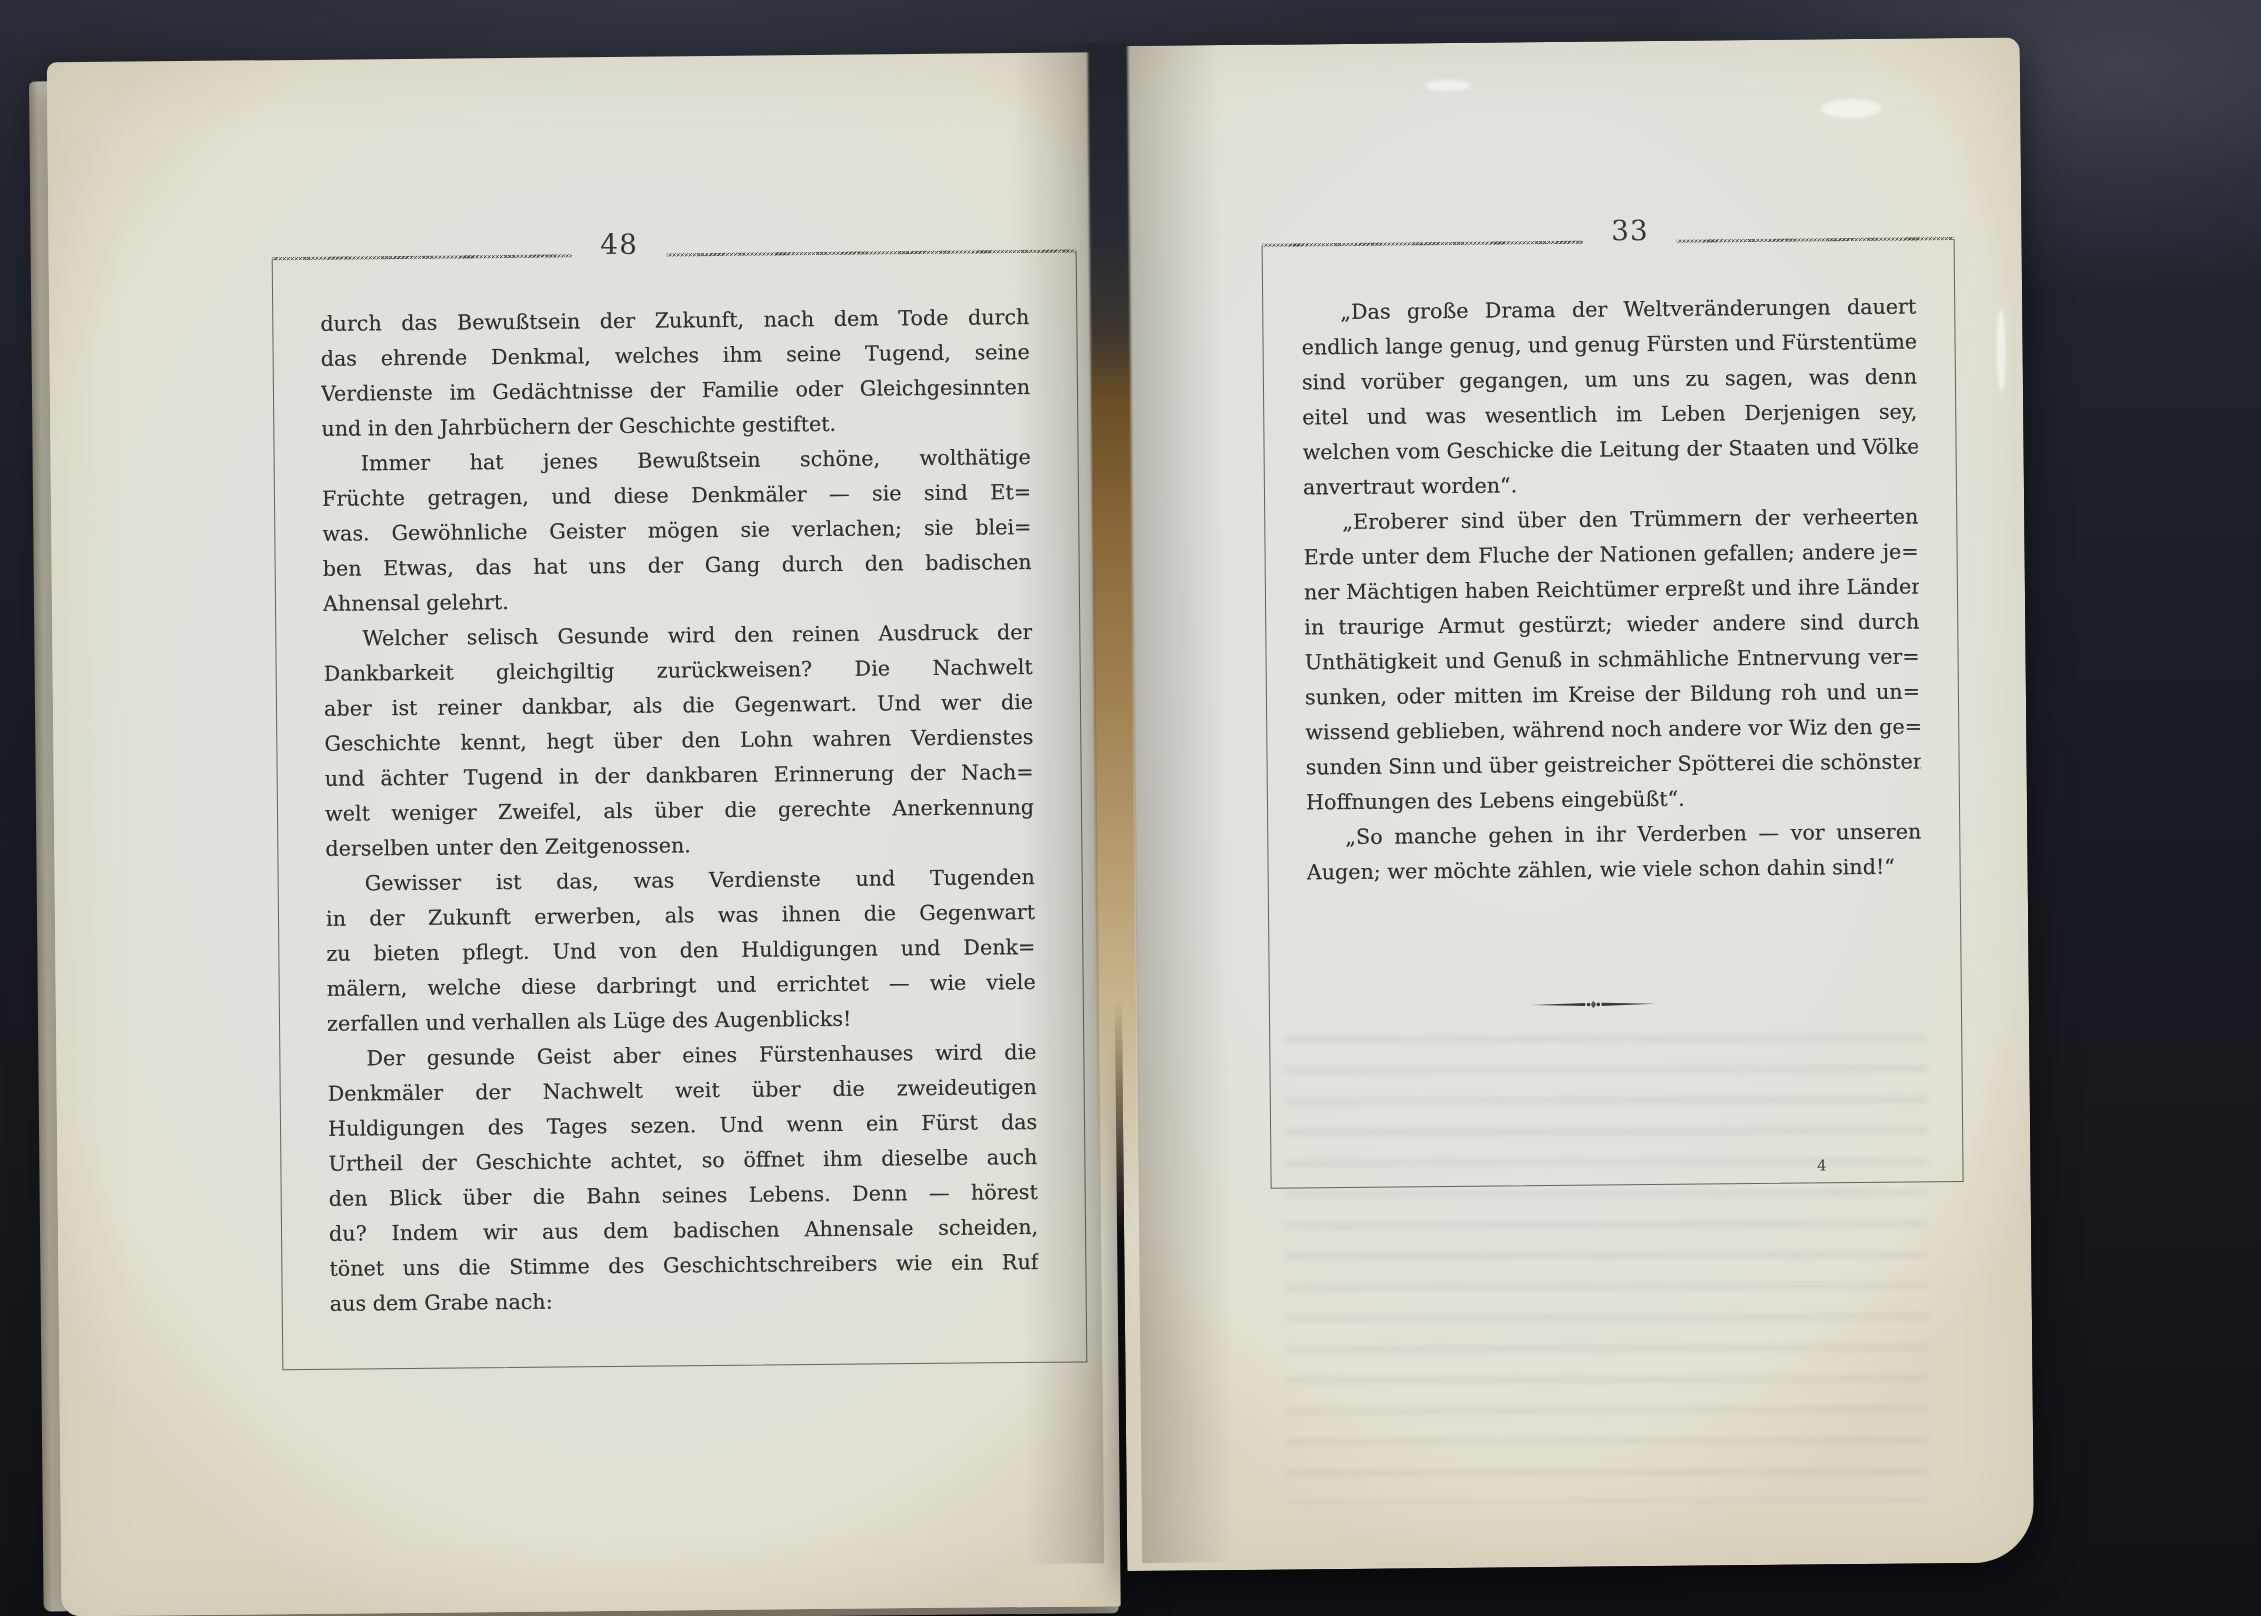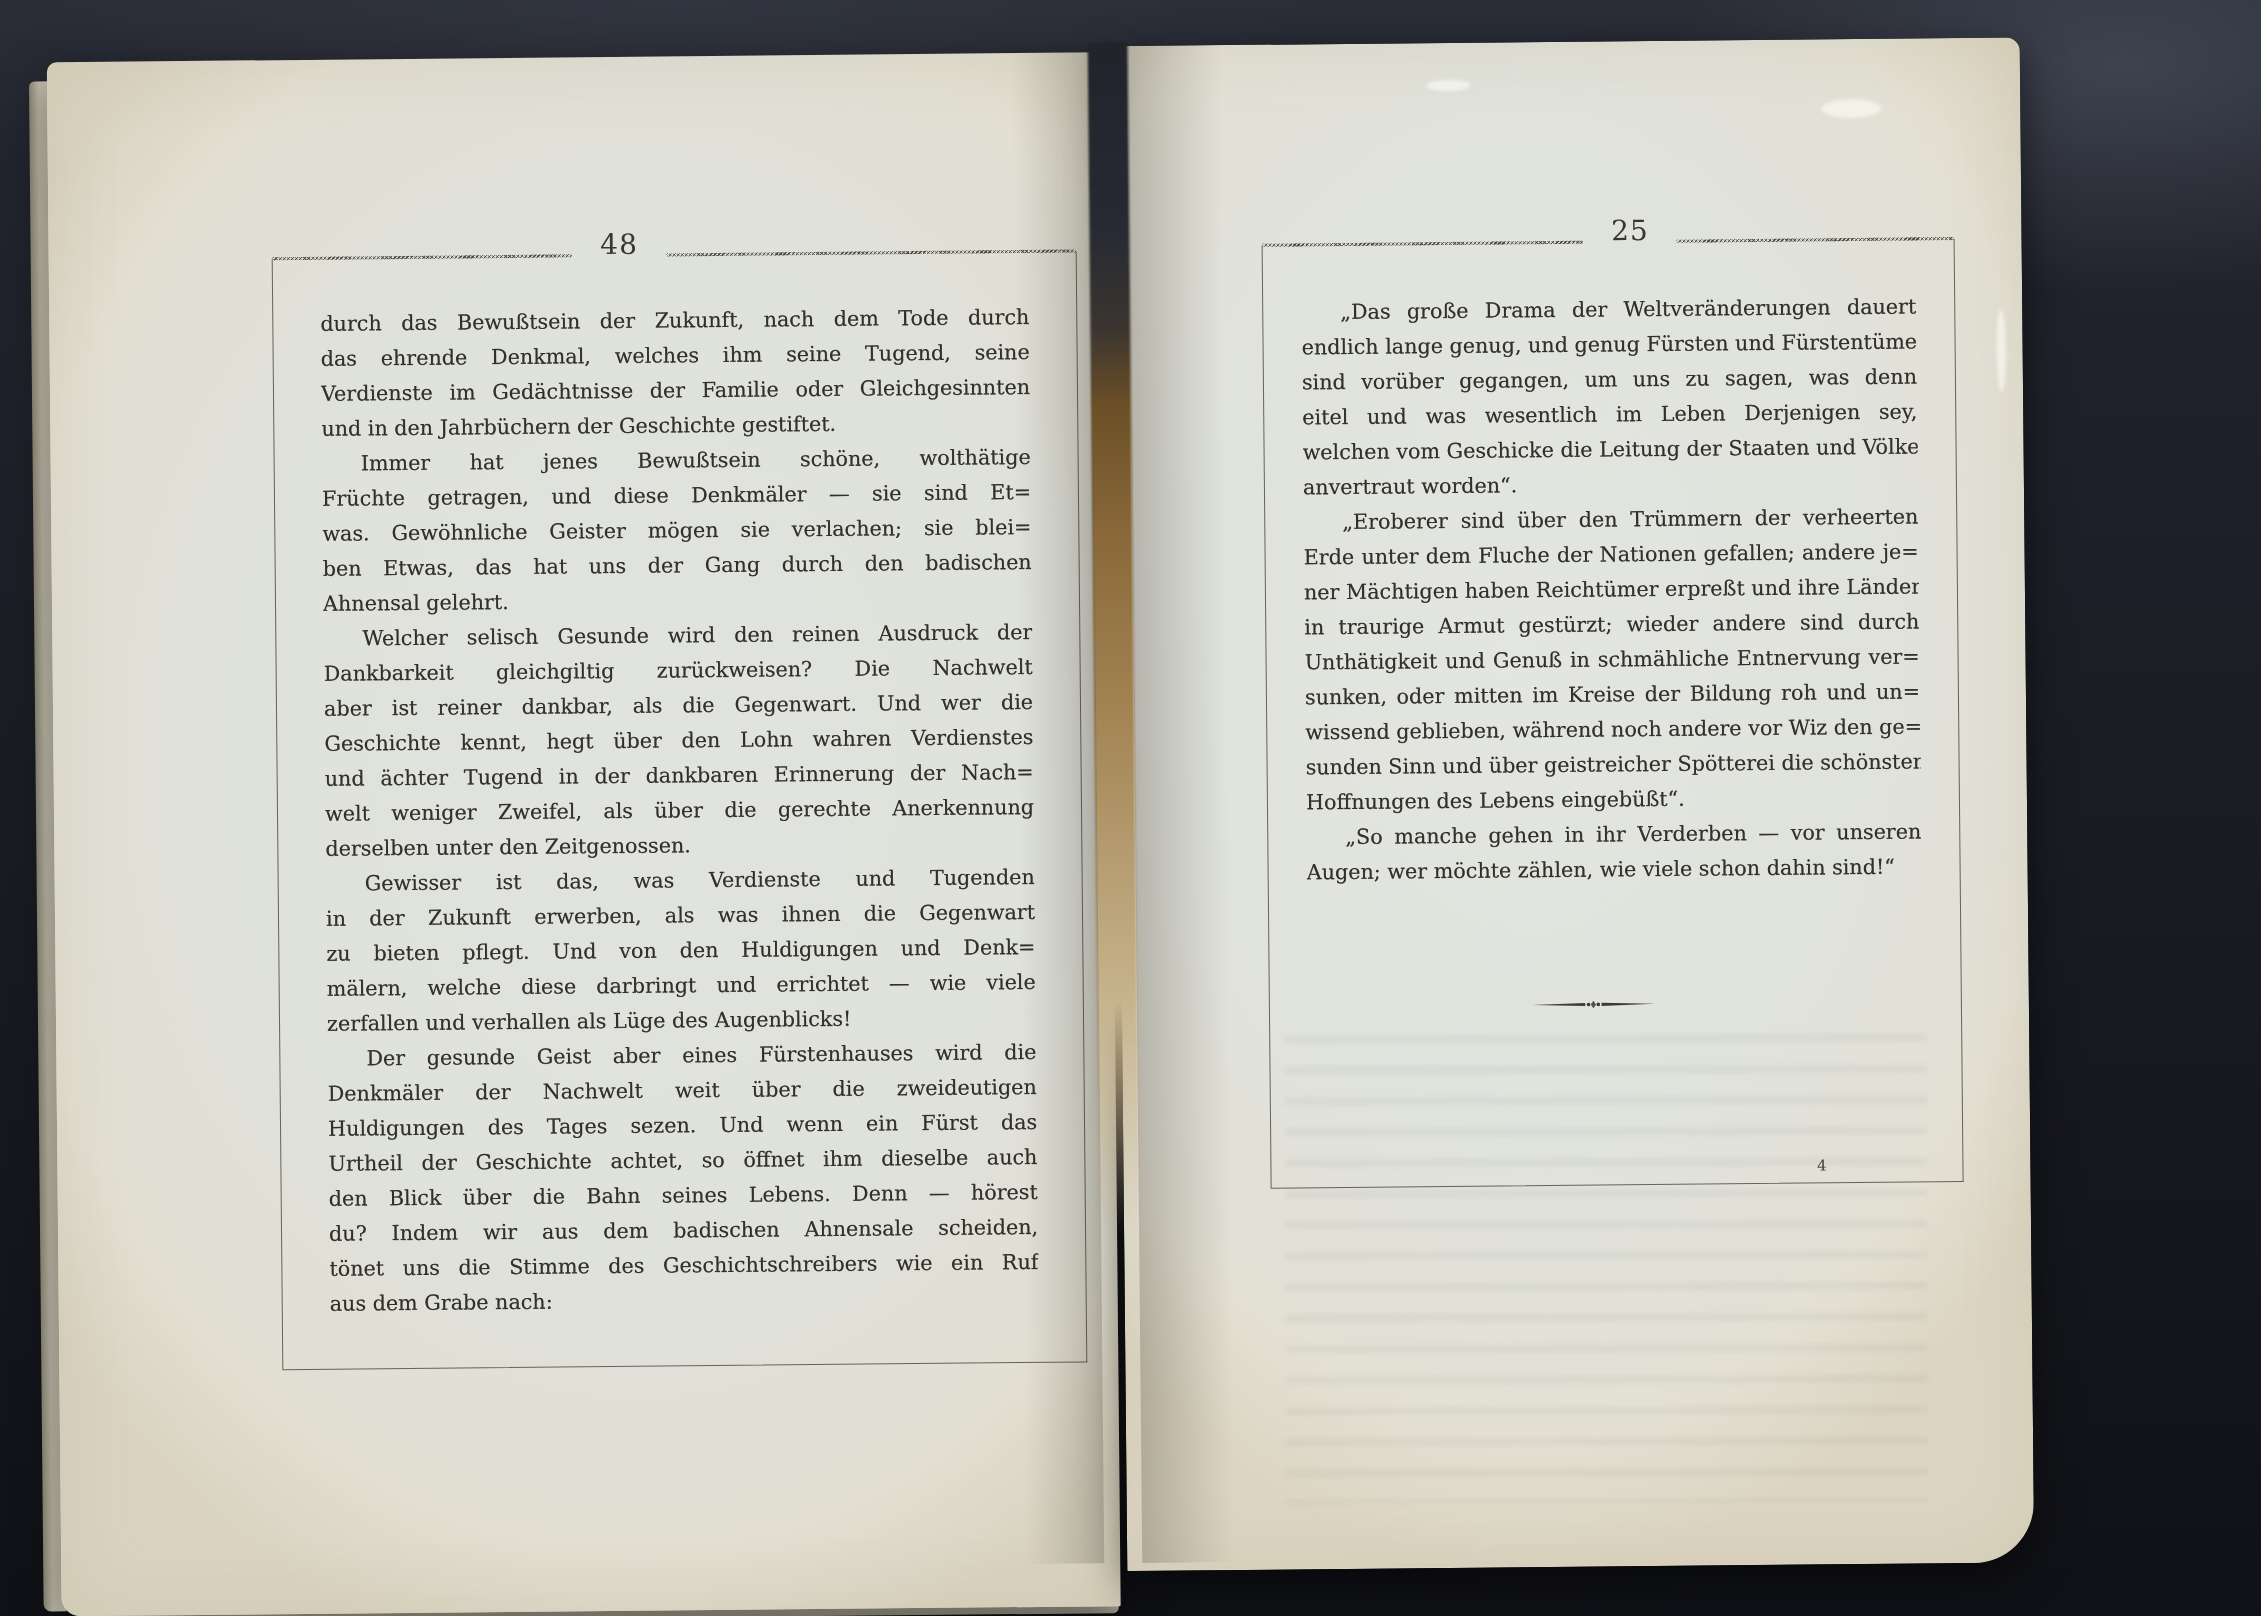--- a/index.html
+++ b/index.html
@@ -123,21 +123,21 @@
 
     <div class="page" id="page-right">
       <div class="ghost" style="left:161px;top:993px;width:642px;height:468px;"></div>
       <div class="scuff" style="left:708px;top:60px;width:60px;height:18.5px;"></div>
       <div class="scuff" style="left:881px;top:272px;width:8.7px;height:82px;"></div>
       <div class="scuff" style="left:313px;top:37px;width:44px;height:11px;"></div>
 
       <div class="frame" style="left:147px;top:201px;width:691px;height:942px;">
         <div class="zz" style="left:0;width:320px;"></div>
         <div class="zz" style="left:414px;right:0;"></div>
-        <div class="pagenum" style="left:321px;">25</div>
+        <div class="pagenum" style="left:321px;">33</div>
         <div class="textblock" id="tb-right">
         <div class="line indent">„Das große Drama der Weltveränderungen dauert</div>
             <div class="line">endlich lange genug, und genug Fürsten und Fürstentümer</div>
             <div class="line">sind vorüber gegangen, um uns zu sagen, was denn</div>
             <div class="line">eitel und was wesentlich im Leben Derjenigen sey,</div>
             <div class="line">welchen vom Geschicke die Leitung der Staaten und Völker</div>
             <div class="line last">anvertraut worden“.</div>
             <div class="line indent">„Eroberer sind über den Trümmern der verheerten</div>
             <div class="line">Erde unter dem Fluche der Nationen gefallen; andere je=</div>
             <div class="line">ner Mächtigen haben Reichtümer erpreßt und ihre Länder</div>

